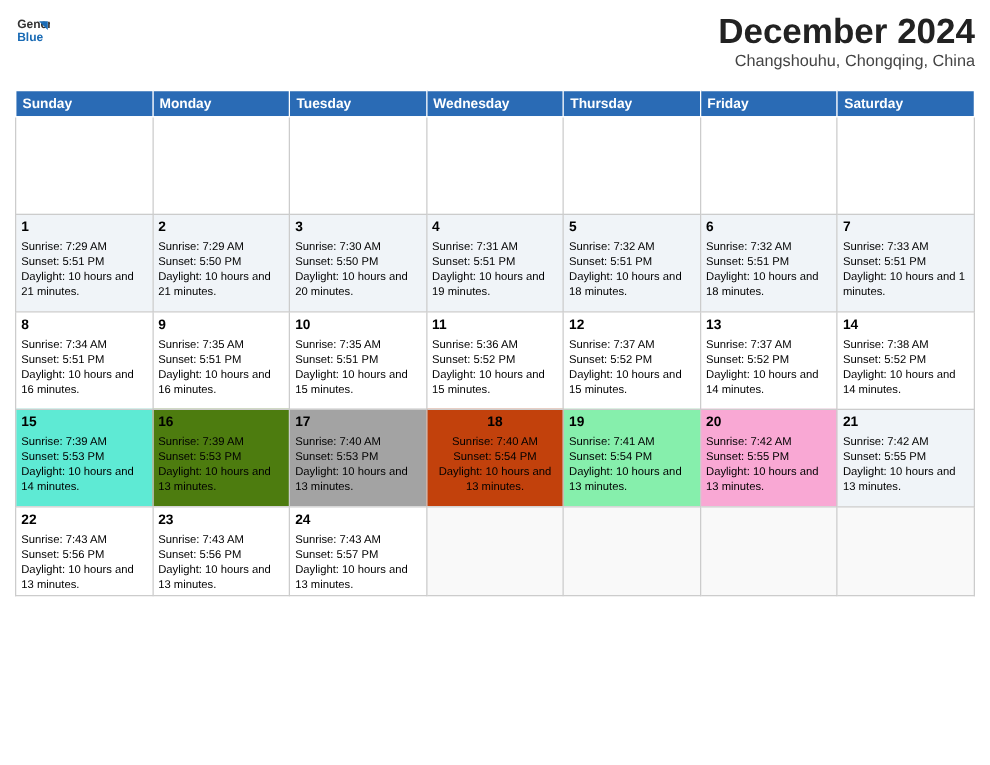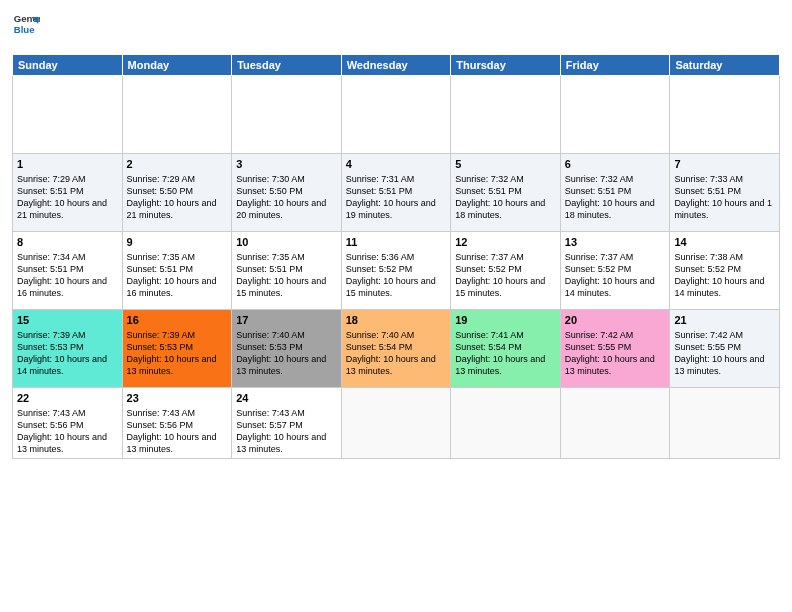--- a/index.html
+++ b/index.html
@@ -89,20 +89,24 @@
 
 <div class="container">
   <div class="header-top">
     <div class="logo">
       <svg class="logo-icon" viewBox="0 0 32 32">
         <text x="2" y="14" font-size="11" font-weight="bold" fill="#333">General</text>
         <text x="2" y="26" font-size="11" font-weight="bold" fill="#1a6bb5">Blue</text>
         <polygon points="22,8 30,8 30,16" fill="#1a6bb5"></polygon>
       </svg>
     </div>
+    <div class="title-block">
+      <div class="month-title">December 2024</div>
+      <div class="subtitle">Changshouhu, Chongqing, China</div>
+    </div>
   </div>
 
   <table class="calendar">
     <thead>
       <tr>
         <th>Sunday</th>
         <th>Monday</th>
         <th>Tuesday</th>
         <th>Wednesday</th>
         <th>Thursday</th>
@@ -133,23 +137,23 @@
           <td><span class="day-num">8</span><span>Sunrise: 7:34 AM</span><br><span>Sunset: 5:51 PM</span><br><span>Daylight: 10 hours and 16 minutes.</span></td>
           <td><span class="day-num">9</span><span>Sunrise: 7:35 AM</span><br><span>Sunset: 5:51 PM</span><br><span>Daylight: 10 hours and 16 minutes.</span></td>
           <td><span class="day-num">10</span><span>Sunrise: 7:35 AM</span><br><span>Sunset: 5:51 PM</span><br><span>Daylight: 10 hours and 15 minutes.</span></td>
           <td><span class="day-num">11</span><span>Sunrise: 5:36 AM</span><br><span>Sunset: 5:52 PM</span><br><span>Daylight: 10 hours and 15 minutes.</span></td>
           <td><span class="day-num">12</span><span>Sunrise: 7:37 AM</span><br><span>Sunset: 5:52 PM</span><br><span>Daylight: 10 hours and 15 minutes.</span></td>
           <td><span class="day-num">13</span><span>Sunrise: 7:37 AM</span><br><span>Sunset: 5:52 PM</span><br><span>Daylight: 10 hours and 14 minutes.</span></td>
           <td><span class="day-num">14</span><span>Sunrise: 7:38 AM</span><br><span>Sunset: 5:52 PM</span><br><span>Daylight: 10 hours and 14 minutes.</span></td>
         </tr>
         <tr>
           <td style="background: #5eead4;"><span class="day-num">15</span><span>Sunrise: 7:39 AM</span><br><span>Sunset: 5:53 PM</span><br><span>Daylight: 10 hours and 14 minutes.</span></td>
-          <td style="background: #f97316;"><span class="day-num">16</span><span>Sunrise: 7:39 AM</span><br><span>Sunset: 5:53 PM</span><br><span>Daylight: 10 hours and 13 minutes.</span></td>
+          <td style="background: #4d7c0f;"><span class="day-num">16</span><span>Sunrise: 7:39 AM</span><br><span>Sunset: 5:53 PM</span><br><span>Daylight: 10 hours and 13 minutes.</span></td>
           <td style="background: #a3a3a3;"><span class="day-num">17</span><span>Sunrise: 7:40 AM</span><br><span>Sunset: 5:53 PM</span><br><span>Daylight: 10 hours and 13 minutes.</span></td>
-          <td style="background: #fdba74;"><span class="day-num">18</span><span>Sunrise: 7:40 AM</span><br><span>Sunset: 5:54 PM</span><br><span>Daylight: 10 hours and 13 minutes.</span></td>
+          <td style="background: #c2410c; text-align: center;"><span class="day-num">18</span><span>Sunrise: 7:40 AM</span><br><span>Sunset: 5:54 PM</span><br><span>Daylight: 10 hours and 13 minutes.</span></td>
           <td style="background: #86efac;"><span class="day-num">19</span><span>Sunrise: 7:41 AM</span><br><span>Sunset: 5:54 PM</span><br><span>Daylight: 10 hours and 13 minutes.</span></td>
           <td style="background: #f9a8d4;"><span class="day-num">20</span><span>Sunrise: 7:42 AM</span><br><span>Sunset: 5:55 PM</span><br><span>Daylight: 10 hours and 13 minutes.</span></td>
           <td style="background: rgb(240, 244, 248);"><span class="day-num">21</span><span>Sunrise: 7:42 AM</span><br><span>Sunset: 5:55 PM</span><br><span>Daylight: 10 hours and 13 minutes.</span></td>
         </tr>
         <tr>
           <td><span class="day-num">22</span><span>Sunrise: 7:43 AM</span><br><span>Sunset: 5:56 PM</span><br><span>Daylight: 10 hours and 13 minutes.</span></td>
           <td><span class="day-num">23</span><span>Sunrise: 7:43 AM</span><br><span>Sunset: 5:56 PM</span><br><span>Daylight: 10 hours and 13 minutes.</span></td>
           <td><span class="day-num">24</span><span>Sunrise: 7:43 AM</span><br><span>Sunset: 5:57 PM</span><br><span>Daylight: 10 hours and 13 minutes.</span></td>
           <td class="empty-cell"></td>
           <td class="empty-cell"></td>

